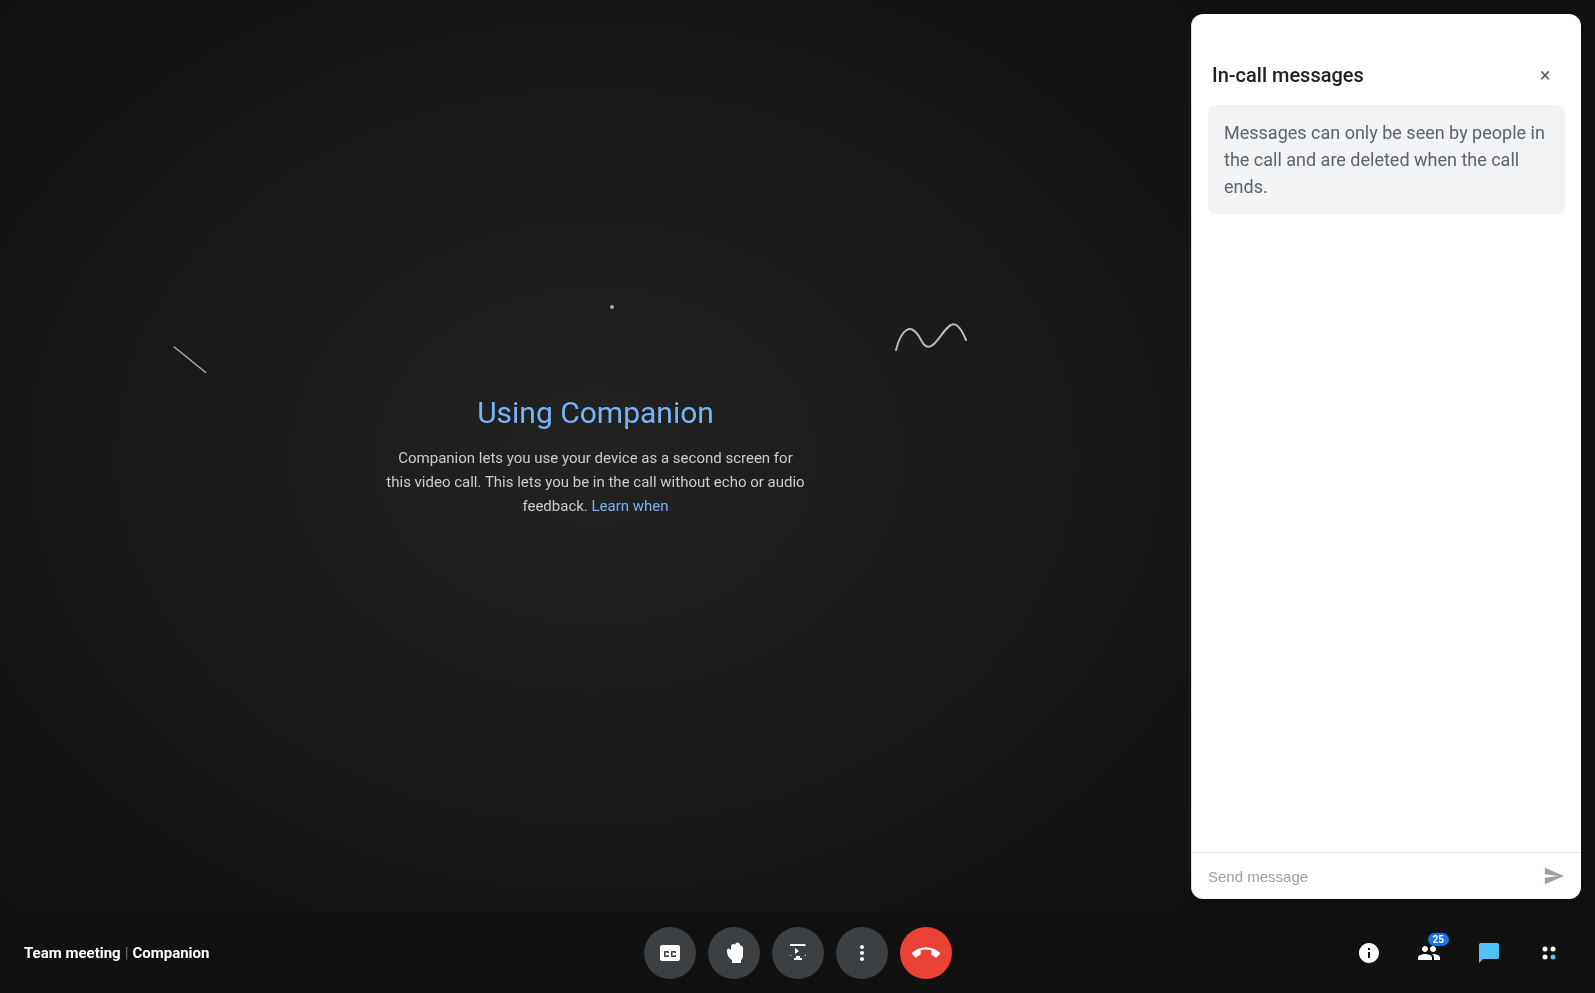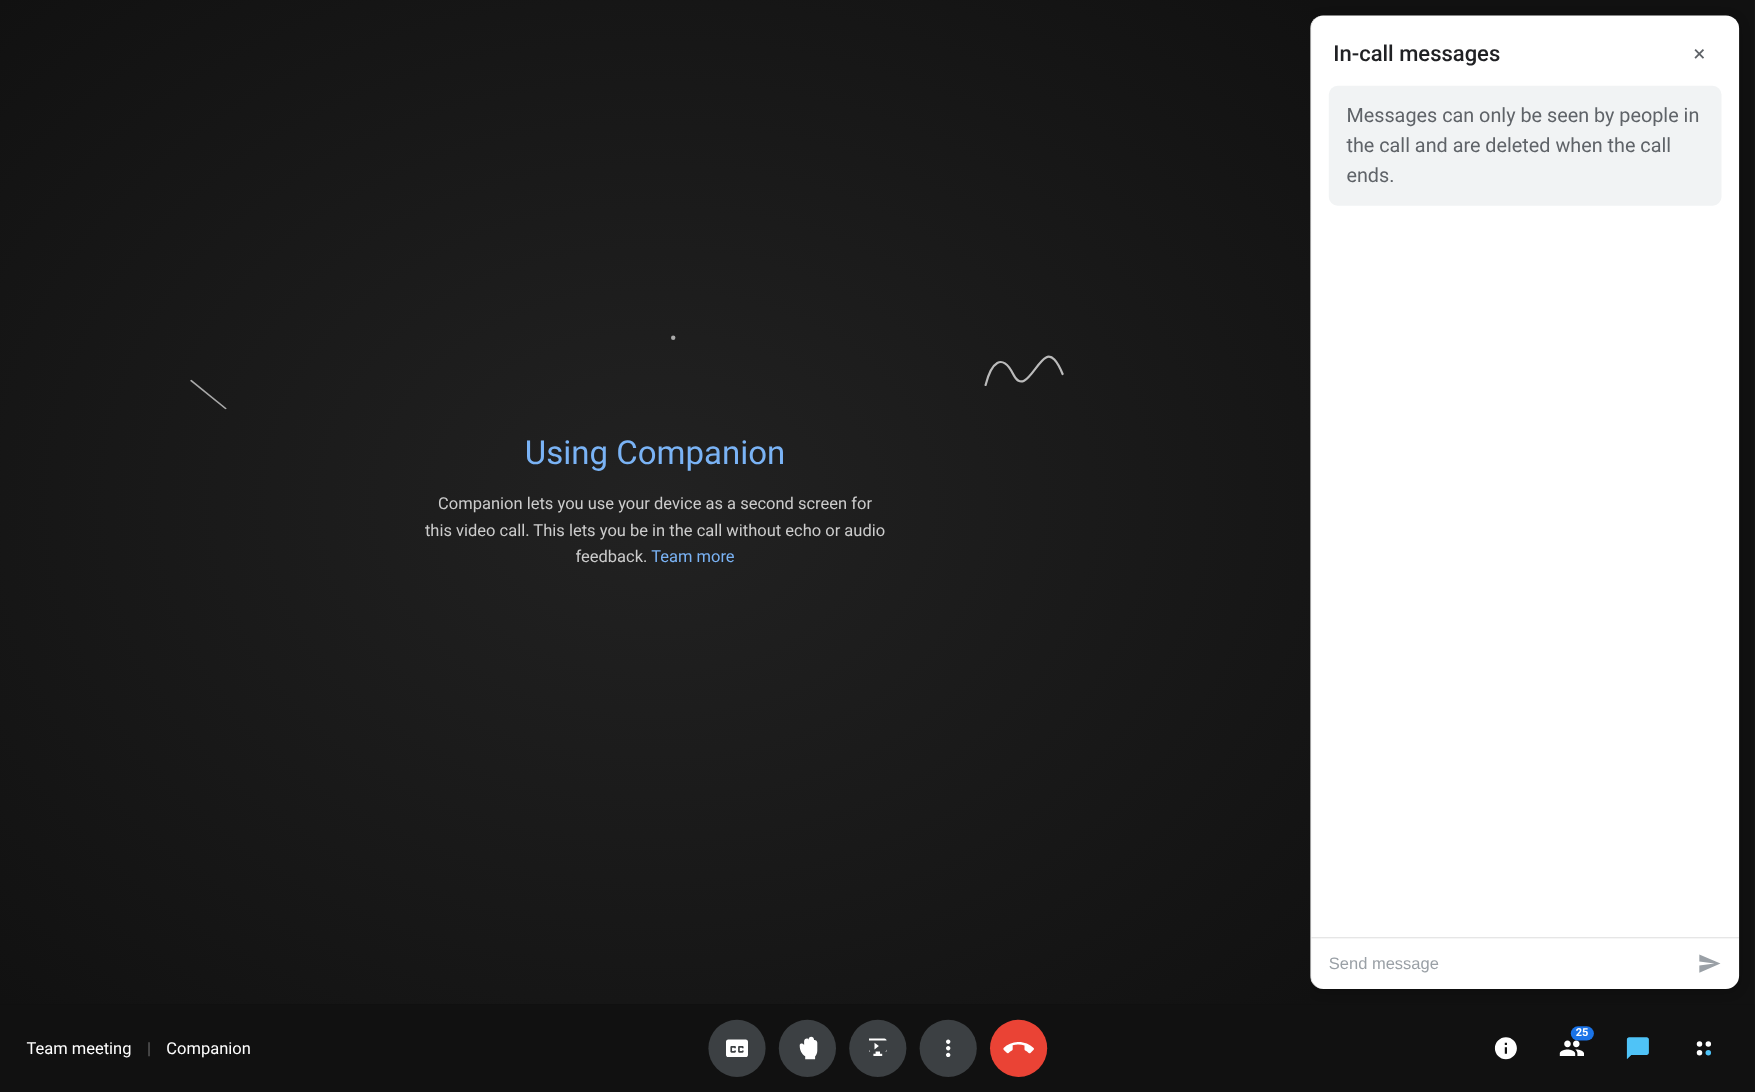--- a/index.html
+++ b/index.html
@@ -89,20 +89,21 @@
       overflow: hidden;
       box-shadow: 0 2px 10px rgba(0,0,0,0.2);
     }
 
     .panel-header {
       display: flex;
       align-items: center;
       justify-content: space-between;
       padding: 18px 20px 14px 20px;
       border-bottom: none;
+      margin-top: 27px;
     }
 
     .panel-title {
       font-size: 20px;
       font-weight: 500;
       color: #202124;
     }
 
     .panel-close {
       cursor: pointer;
@@ -168,24 +169,23 @@
       display: flex;
       align-items: center;
       justify-content: space-between;
       padding: 0 24px;
       flex-shrink: 0;
     }
 
     .bottom-left {
       display: flex;
       align-items: flex-end;
-      gap: 10px;
       color: #fff;
       font-size: 15px;
-      font-weight: 400;
+      font-weight: 700;
     }
 
     .bottom-left-separator {
       color: #666;
       margin: 0 4px;
     }
 
     .bottom-center {
       display: flex;
       align-items: center;
@@ -265,21 +265,21 @@
         <path d="M5 40 C10 20, 20 10, 30 30 C40 50, 50 20, 60 15 C65 12, 70 18, 75 30" stroke="#bbb" stroke-width="2" fill="none" stroke-linecap="round"></path>
       </svg>
     </div>
 
     <div style="position:absolute; top:305px; left:610px; width:4px; height:4px; border-radius:50%; background:#aaa;"></div>
 
     <div class="center-content">
       <h2 class="using-companion-title">Using Companion</h2>
       <p class="companion-description">
         <span>Companion lets you use your device as a second screen for this video call. This lets you be in the call without echo or audio feedback.</span>
-        <a class="learn-more-link">Team more</a>
+        <a class="learn-more-link">Learn when</a>
       </p>
     </div>
   </div>
 
   <div class="incall-panel">
     <div class="panel-header">
       <span class="panel-title">In-call messages</span>
       <div class="panel-close">×</div>
     </div>
     <div class="panel-info-box">Messages can only be seen by people in the call and are deleted when the call ends.</div>

